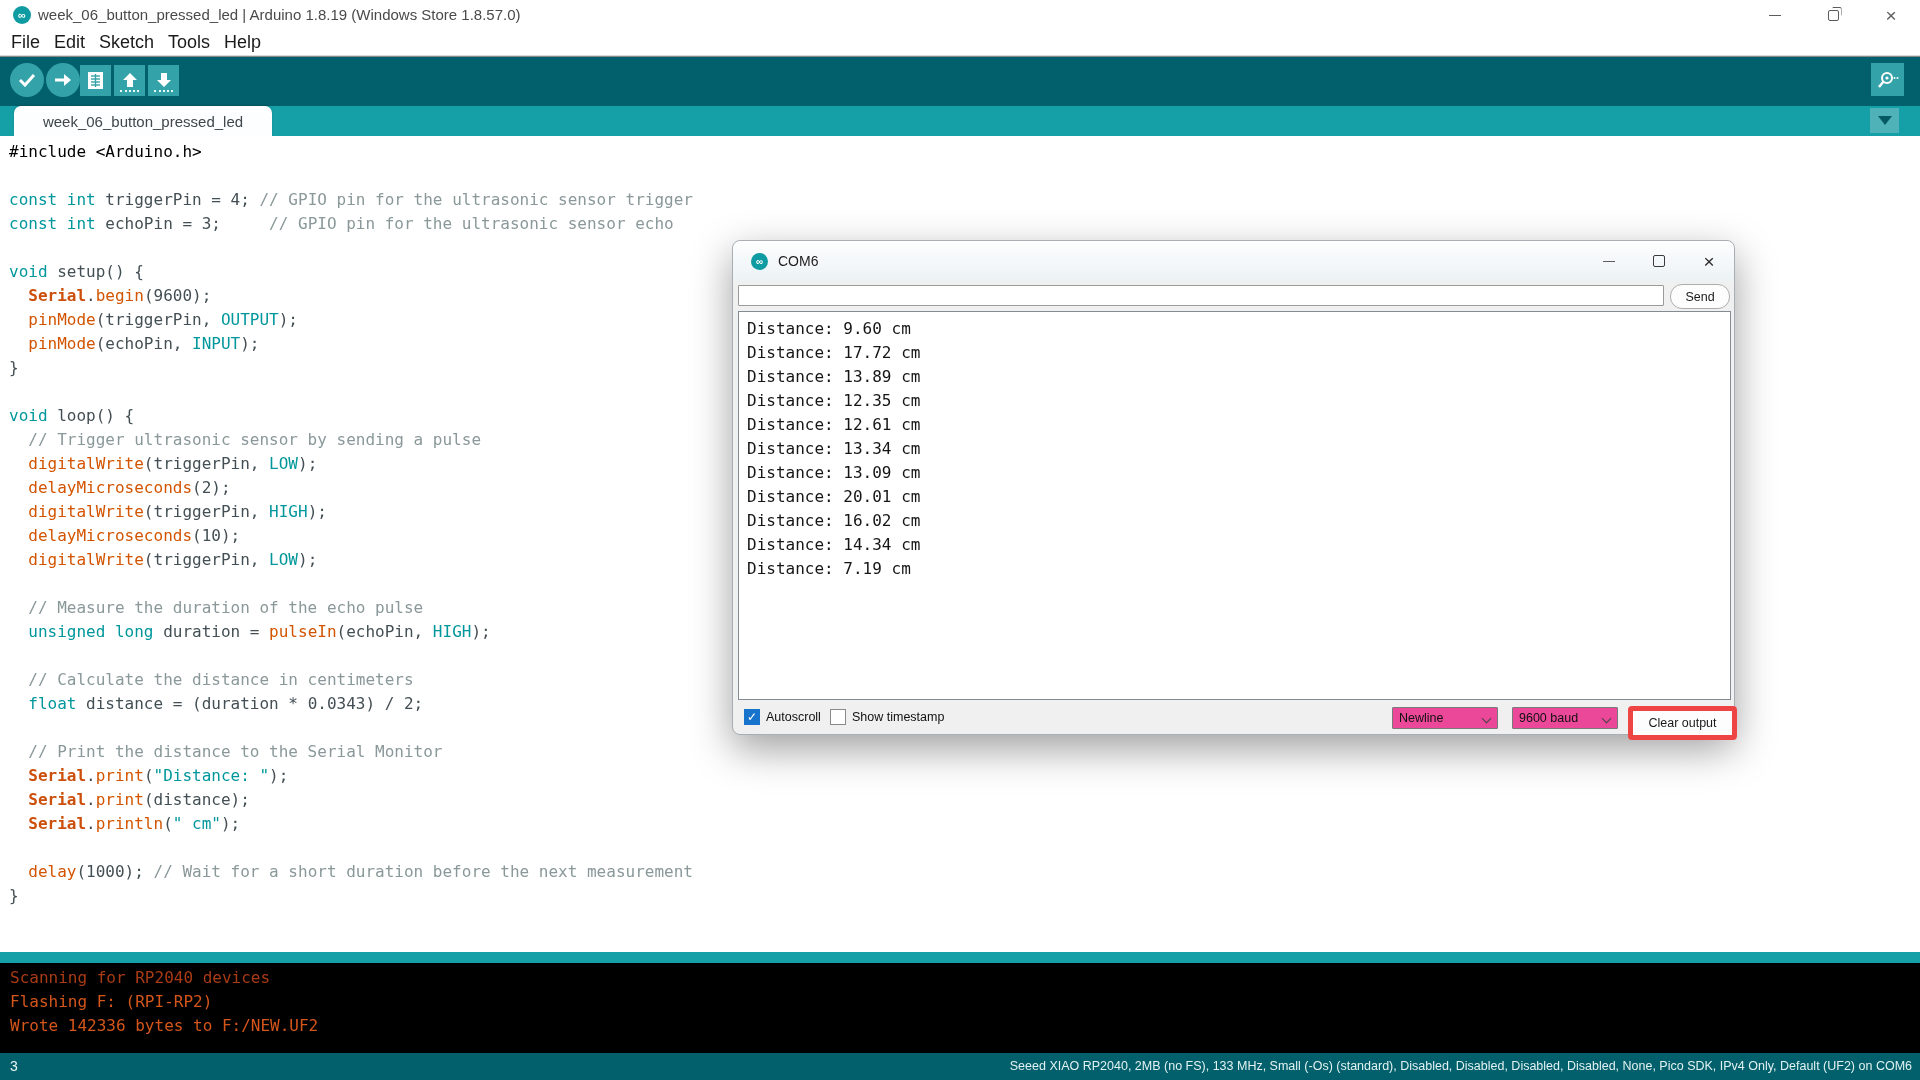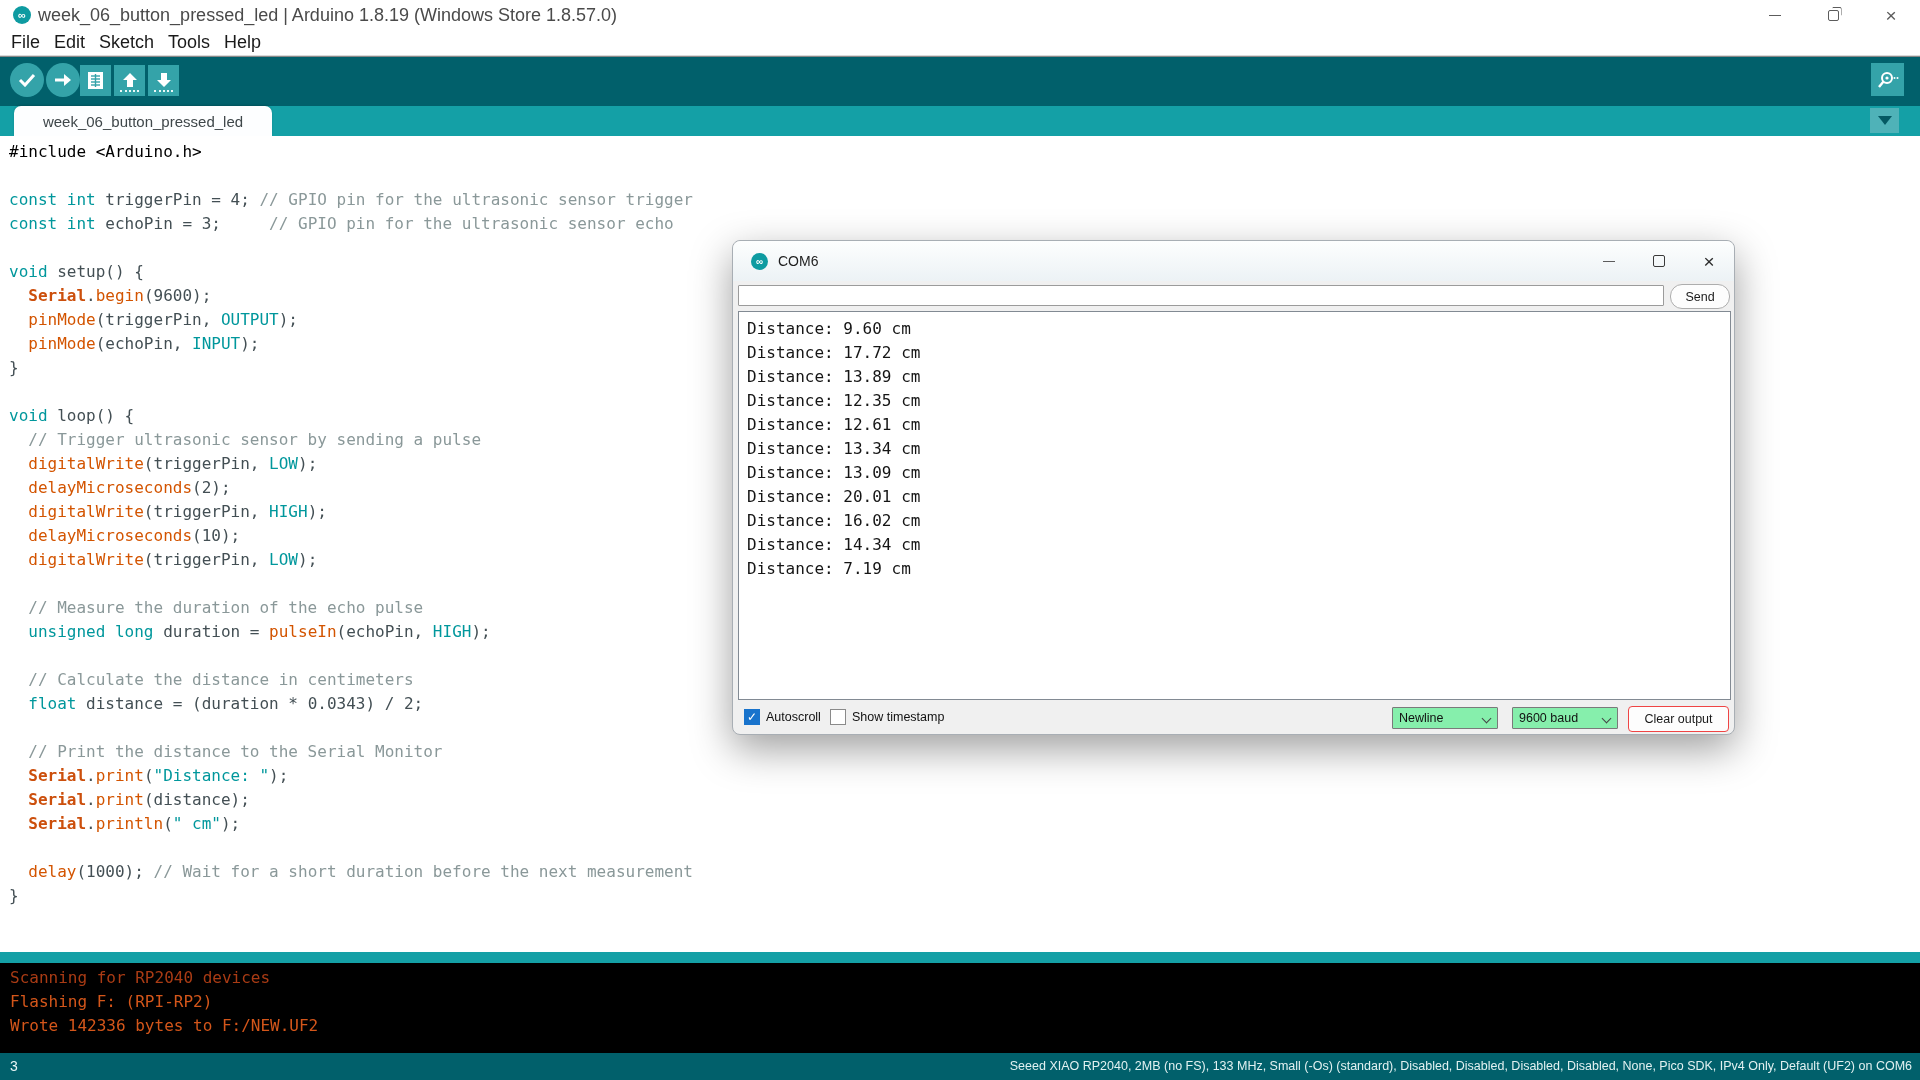--- a/index.html
+++ b/index.html
@@ -4,21 +4,21 @@
 <style>
   html,body{margin:0;padding:0;background:#888;}
   body{width:1920px;height:1080px;position:relative;overflow:hidden;
        font-family:"Liberation Sans",sans-serif;-webkit-font-smoothing:antialiased;}
   .abs{position:absolute;}
 
   
   #titlebar{left:0;top:0;width:1920px;height:30px;background:#ffffff;}
   #app-icon{left:13px;top:6px;width:18px;height:18px;border-radius:50%;background:#0E9BA1;
             color:#fff;font-size:11px;line-height:18px;text-align:center;font-weight:bold;}
-  #title-text{left:38px;top:0;height:30px;line-height:30px;font-size:18px;color:#4A4A4A;white-space:nowrap;}
+  #title-text{left:38px;top:0;height:30px;line-height:30px;font-size:15px;color:#4A4A4A;white-space:nowrap;}
   #win-controls{right:0;top:0;height:30px;display:flex;}
   .win-btn{width:58px;height:30px;display:flex;align-items:center;justify-content:center;color:#5c5c5c;}
   .glyph-min{width:12px;height:0;border-top:1.5px solid #5c5c5c;display:block;}
   .glyph-restore{width:9px;height:9px;border:1.2px solid #5c5c5c;border-radius:2px;position:relative;background:#fff;}
   .glyph-restore:before{content:"";position:absolute;left:2px;top:-4px;width:9px;height:9px;
        border:1.2px solid #5c5c5c;border-radius:2px;clip-path:polygon(20% 0,100% 0,100% 80%,20% 80%);}
   .glyph-close{font-size:19px;line-height:19px;color:#5c5c5c;font-weight:400;}
 
   
   #menubar{left:0;top:30px;width:1920px;height:26px;background:#ffffff;border-bottom:1px solid #DADADA;
@@ -77,25 +77,25 @@
   #sm-send{left:937px;top:43px;width:58px;height:23px;background:#FDFDFD;border:1px solid #ADADAD;
            border-radius:12px;font-size:12.5px;color:#1A1A1A;display:flex;align-items:center;justify-content:center;}
   #sm-output{left:5px;top:70px;width:993px;height:389px;background:#fff;border:1px solid #828A93;
              box-sizing:border-box;font-family:"DejaVu Sans Mono",monospace;font-size:16px;
              line-height:24px;color:#151515;padding:5px 8px;white-space:pre;overflow:hidden;}
   #sm-bottom{left:0;top:462px;width:1003px;height:32px;}
   .chk{width:16px;height:16px;box-sizing:border-box;top:6px;}
   .chk.checked{background:#1873CC;border:1px solid #1873CC;color:#fff;font-size:12px;line-height:15px;text-align:center;}
   .chk.unchecked{background:#fff;border:1px solid #8A8A8A;}
   .chk-label{top:6px;font-size:12.5px;color:#111;line-height:16px;white-space:nowrap;}
-  .sm-select{top:4px;width:106px;height:22px;background:#86efac;border:1px solid #7A7A7A;box-sizing:border-box;
+  .sm-select{top:4px;width:106px;height:22px;background:#ec4899;border:1px solid #7A7A7A;box-sizing:border-box;
              font-size:12.5px;color:#111;display:flex;align-items:center;padding-left:6px;border-radius:1px;}
   .sel-chevron{position:absolute;right:7px;top:7px;width:6px;height:6px;
                border-right:1.4px solid #444;border-bottom:1.4px solid #444;transform:rotate(45deg);}
-  #sm-clear{left:895px;top:3px;width:99px;height:24px;background:#FDFDFD;border:1px solid #ef4444;
+  #sm-clear{left:895px;top:3px;width:99px;height:24px;background:#FDFDFD;border:5px solid #ef4444;
             border-radius:4px;font-size:12.5px;color:#1A1A1A;display:flex;align-items:center;justify-content:center;}
 </style>
 </head>
 <body>
 
 <div id="titlebar" class="abs">
   <div id="app-icon" class="abs">∞</div>
   <div id="title-text" class="abs">week_06_button_pressed_led | Arduino 1.8.19 (Windows Store 1.8.57.0)</div>
   <div id="win-controls" class="abs">
     <div class="win-btn">

